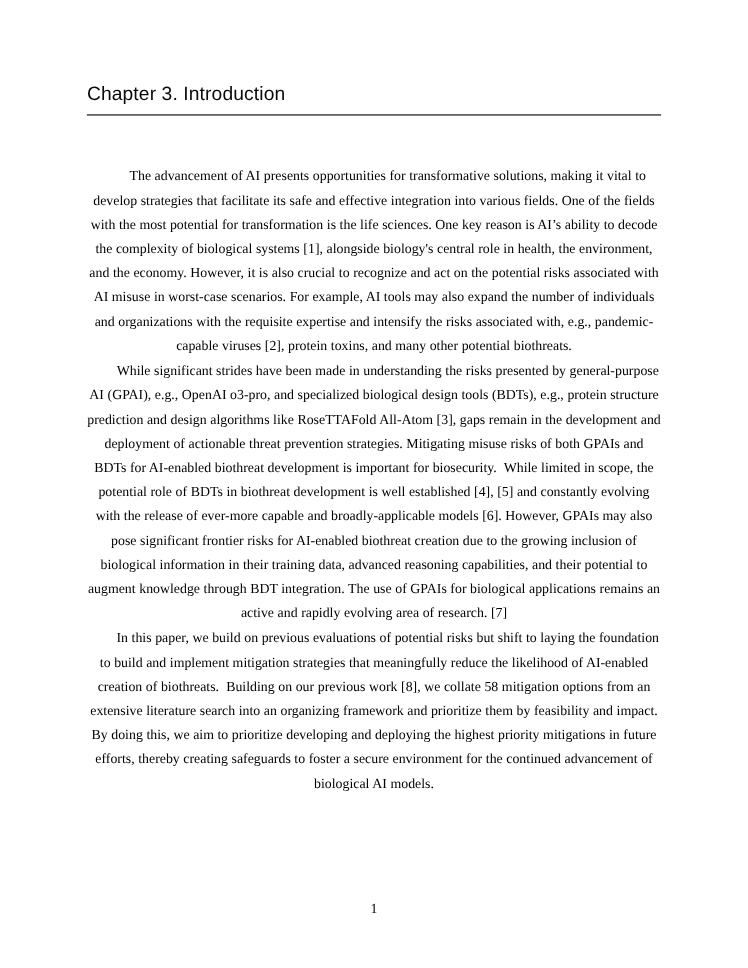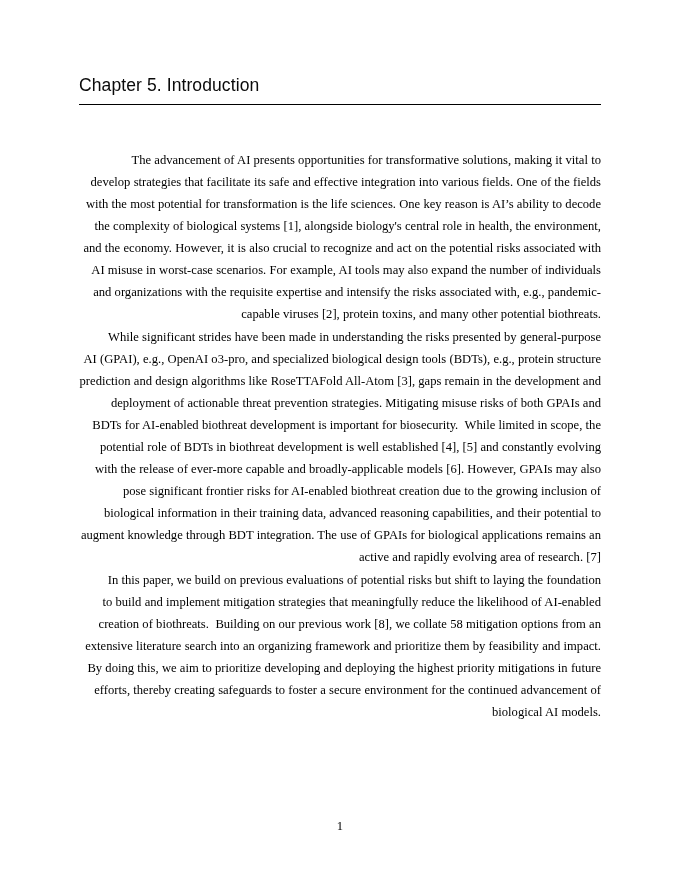--- a/index.html
+++ b/index.html
@@ -49,21 +49,21 @@
     width: 100%;
     height: 1px;
     background: #000000;
     margin: 0 0 0 0;
   }
 
   .body-block {
     margin-top: 44px;
     font-size: 12.6px;
     line-height: 22.1px;
-    text-align: right;
+    text-align: center;
     color: #000000;
   }
 
   .body-block p {
     margin: 0;
     padding: 0;
     text-indent: 25px;
     white-space: pre-wrap;
     word-spacing: 0.1px;
   }
@@ -79,21 +79,21 @@
     color: #000000;
   }
 </style>
 </head>
 <body>
 
 <div class="page">
 
   <div class="content">
 
-    <h1 class="chapter-heading">Chapter 5. Introduction</h1>
+    <h1 class="chapter-heading">Chapter 3. Introduction</h1>
 
     <div class="heading-rule"></div>
 
     <div class="body-block">
       <p>The advancement of AI presents opportunities for transformative solutions, making it vital to develop strategies that facilitate its safe and effective integration into various fields. One of the fields with the most potential for transformation is the life sciences. One key reason is AI’s ability to decode the complexity of biological systems [1], alongside biology's central role in health, the environment, and the economy. However, it is also crucial to recognize and act on the potential risks associated with AI misuse in worst-case scenarios. For example, AI tools may also expand the number of individuals and organizations with the requisite expertise and intensify the risks associated with, e.g., pandemic-capable viruses [2], protein toxins, and many other potential biothreats.</p>
       <p>While significant strides have been made in understanding the risks presented by general-purpose AI (GPAI), e.g., OpenAI o3-pro, and specialized biological design tools (BDTs), e.g., protein structure prediction and design algorithms like RoseTTAFold All-Atom [3], gaps remain in the development and deployment of actionable threat prevention strategies. Mitigating misuse risks of both GPAIs and BDTs for AI-enabled biothreat development is important for biosecurity.  While limited in scope, the potential role of BDTs in biothreat development is well established [4], [5] and constantly evolving with the release of ever-more capable and broadly-applicable models [6]. However, GPAIs may also pose significant frontier risks for AI-enabled biothreat creation due to the growing inclusion of biological information in their training data, advanced reasoning capabilities, and their potential to augment knowledge through BDT integration. The use of GPAIs for biological applications remains an active and rapidly evolving area of research. [7]</p>
       <p>In this paper, we build on previous evaluations of potential risks but shift to laying the foundation to build and implement mitigation strategies that meaningfully reduce the likelihood of AI-enabled creation of biothreats.  Building on our previous work [8], we collate 58 mitigation options from an extensive literature search into an organizing framework and prioritize them by feasibility and impact. By doing this, we aim to prioritize developing and deploying the highest priority mitigations in future efforts, thereby creating safeguards to foster a secure environment for the continued advancement of biological AI models.</p>
     </div>
 
   </div>

